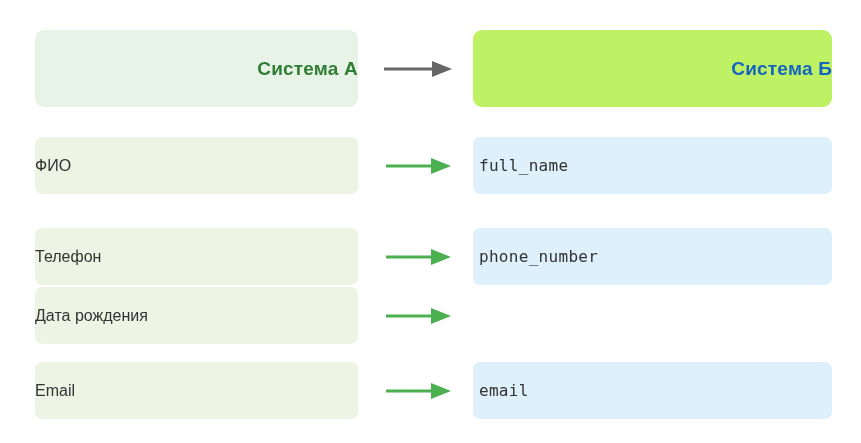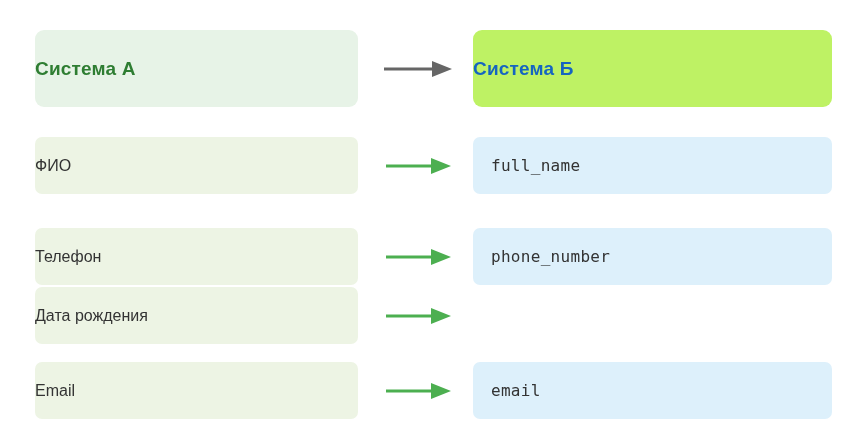--- a/index.html
+++ b/index.html
@@ -48,21 +48,21 @@
     left: 0;
     top: 30px;
     width: 861px;
     height: 77px;
   }
   .header-box {
     height: 77px;
     border-radius: 9px;
     display: flex;
     align-items: center;
-    justify-content: flex-start;
+    justify-content: flex-end;
     top: 0;
   }
   .header-box.left {
     background: #e7f3e7;
   }
   .header-box.right {
     background: #bef264;
   }
   .header-label {
     font-size: 19px;
@@ -91,21 +91,21 @@
     border-radius: 7px;
     display: flex;
     align-items: center;
     top: 0;
   }
   .field-box.left {
     background: #edf4e4;
   }
   .field-box.right {
     background: #ddf0fb;
-    padding-left: 18px;
+    padding-left: 6px;
   }
   .field-label {
     font-size: 16px;
     color: #333333;
     font-weight: normal;
     line-height: 1;
   }
   .field-label.mono {
     font-family: "DejaVu Sans Mono", "Liberation Mono", monospace;
     font-size: 16px;

